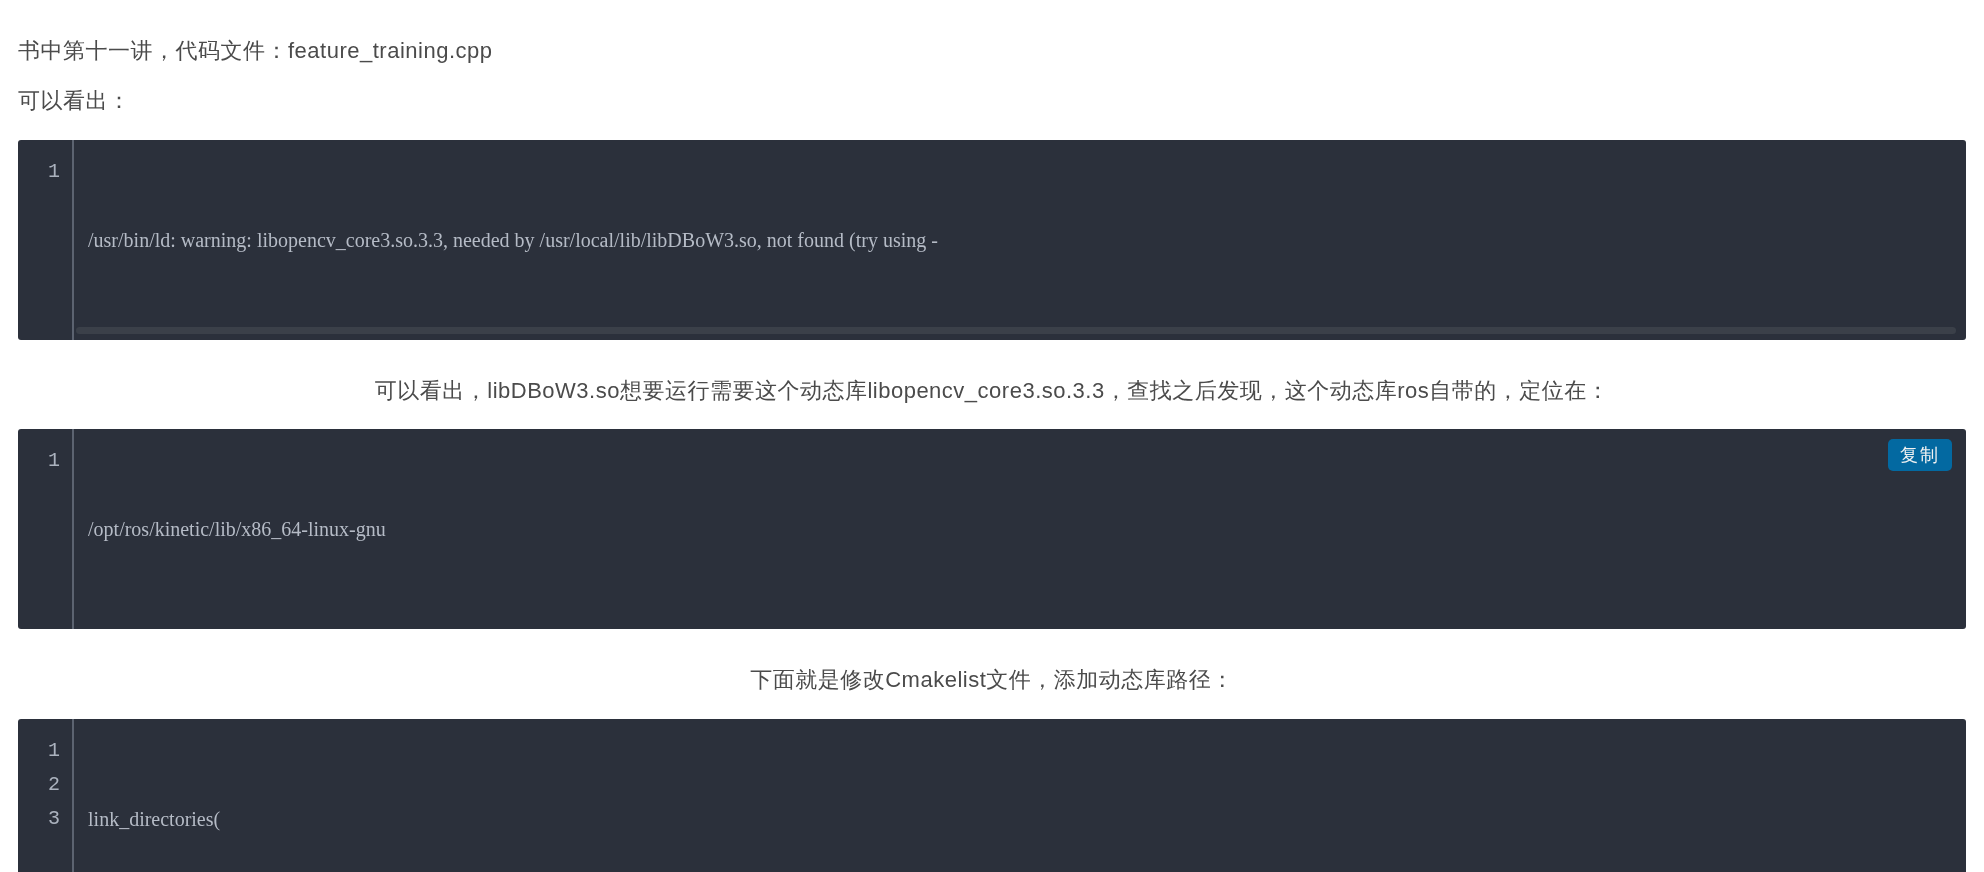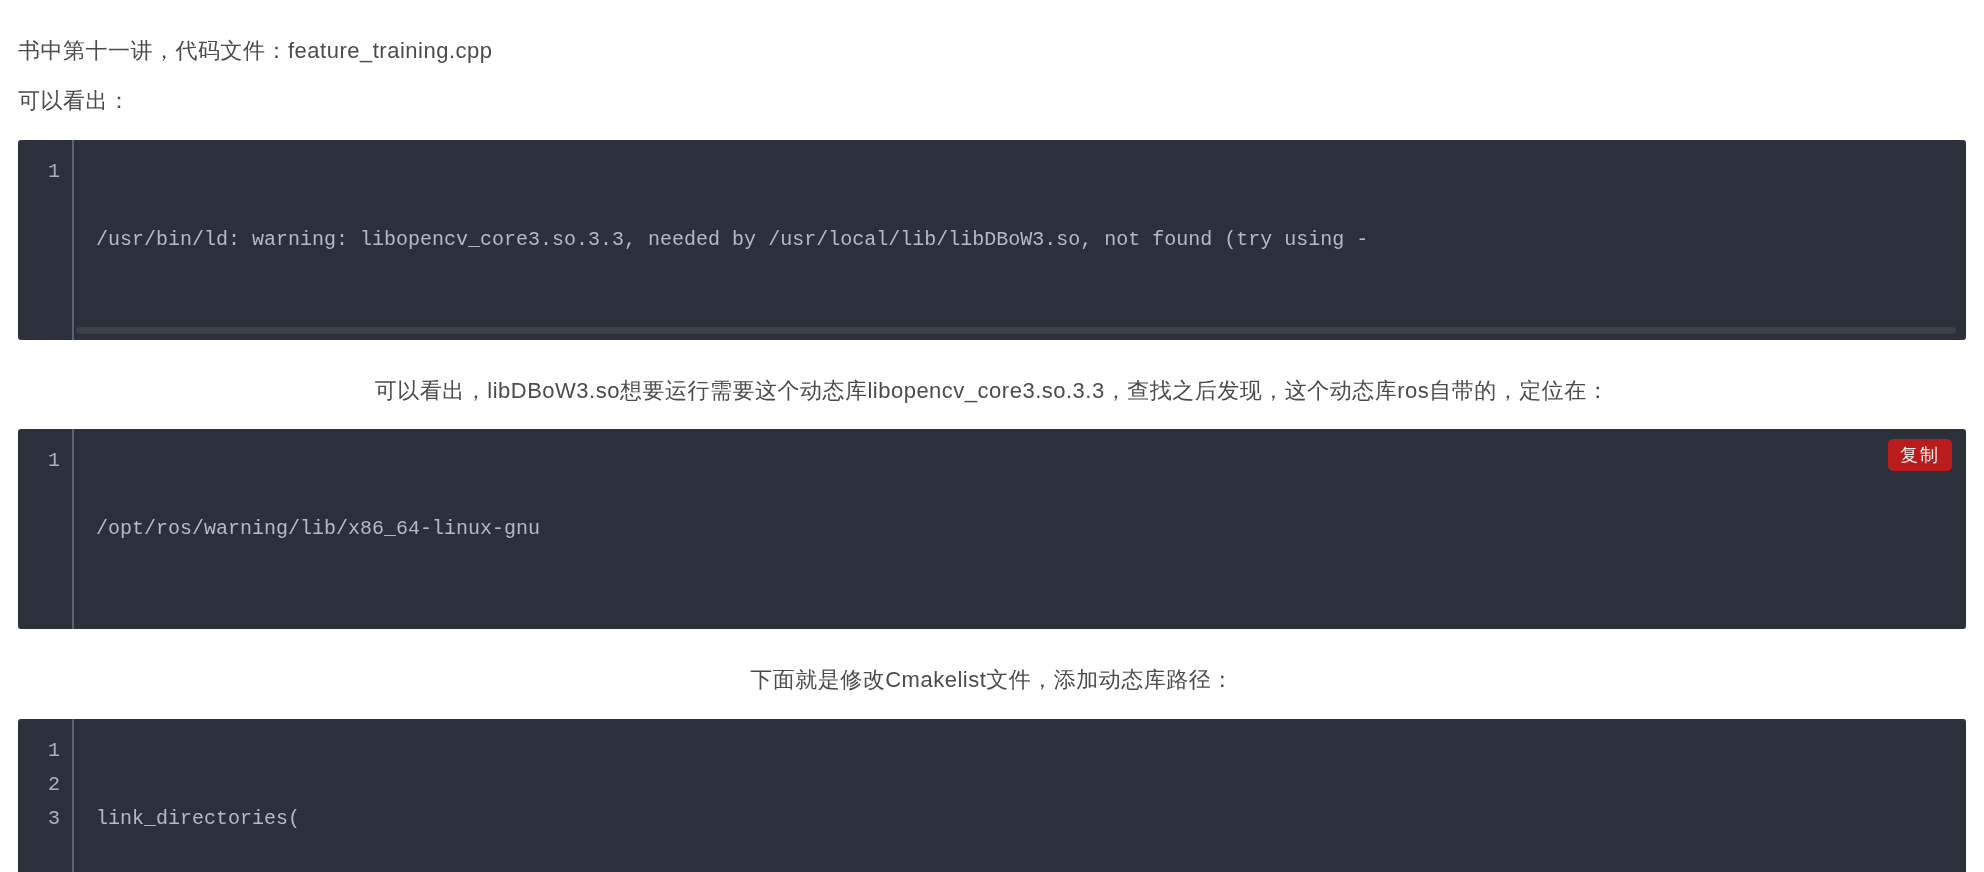--- a/index.html
+++ b/index.html
@@ -35,43 +35,43 @@
     color: #abb2be;
     font-family: "SFMono-Regular", Consolas, "Liberation Mono", Menlo, monospace;
     font-size: 20px;
     line-height: 1.7;
     user-select: none;
     flex-shrink: 0;
   }
   .gutter div { min-height: 34px; }
   .code-content {
     flex: 1;
-    padding: 15px 14px 15px 22px;
+    padding: 15px 14px 15px 14px;
     color: #b5bbc6;
-    font-family: Liberation Mono, monospace;
+    font-family: Liberation Serif, serif;
     font-size: 20px;
     line-height: 1.7;
     white-space: pre;
     overflow-x: hidden;
     position: relative;
   }
   .code-content div { min-height: 34px; }
   .code-content.with-scroll::after {
     content: "";
     position: absolute;
     left: 2px; right: 10px; bottom: 6px;
     height: 7px;
     background: #3b4049;
     border-radius: 4px;
   }
   .copy-btn {
     position: absolute;
     top: 10px;
     right: 14px;
-    background: #b91c1c;
+    background: #0369a1;
     color: #f2f2f2;
     font-size: 18px;
     padding: 4px 12px;
     border-radius: 5px;
     cursor: pointer;
     font-family: -apple-system, sans-serif;
     letter-spacing: 2px;
   }
 </style>
 </head>
@@ -89,21 +89,21 @@
   </div>
 </div>
 
 <div class="para para-block">可以看出，libDBoW3.so想要运行需要这个动态库libopencv_core3.so.3.3，查找之后发现，这个动态库ros自带的，定位在：</div>
 
 <div class="codeblock">
   <div class="gutter">
     <div>1</div>
   </div>
   <div class="code-content">
-    <div>/opt/ros/warning/lib/x86_64-linux-gnu</div>
+    <div>/opt/ros/kinetic/lib/x86_64-linux-gnu</div>
   </div>
   <div class="copy-btn">复制</div>
 </div>
 
 <div class="para para-block">下面就是修改Cmakelist文件，添加动态库路径：</div>
 
 <div class="codeblock">
   <div class="gutter">
     <div>1</div>
     <div>2</div>

